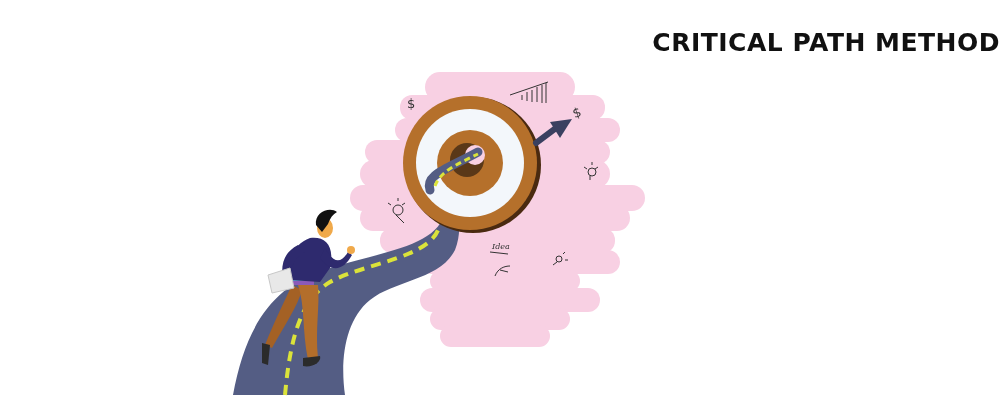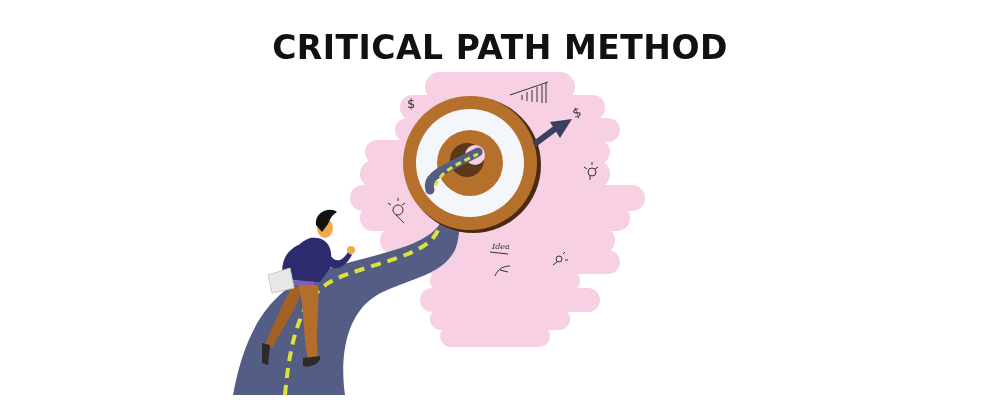--- a/index.html
+++ b/index.html
@@ -1,20 +1,20 @@
 <!DOCTYPE html>
 <html><head>
   <meta charset="utf-8">
   <style>
     html, body { margin: 0; padding: 0; background: #ffffff; }
     body { width: 1000px; height: 400px; position: relative; overflow: hidden; }
     .title {
       position: absolute; left: 0; width: 1000px; top: 28px;
-      text-align: center; font-family: "DejaVu Sans", sans-serif;
-      font-weight: bold; font-size: 33px; letter-spacing: 0.5px; color: #111111;
+      text-align: right; font-family: "DejaVu Sans", sans-serif;
+      font-weight: bold; font-size: 25px; letter-spacing: 0.5px; color: #111111;
     }
     svg.art { position: absolute; left: 0; top: 0; }
   </style>
 </head>
 <body>
 
 <div class="title">CRITICAL PATH METHOD</div>
 
 <svg class="art" width="1000" height="400" viewBox="0 0 1000 400">
 

